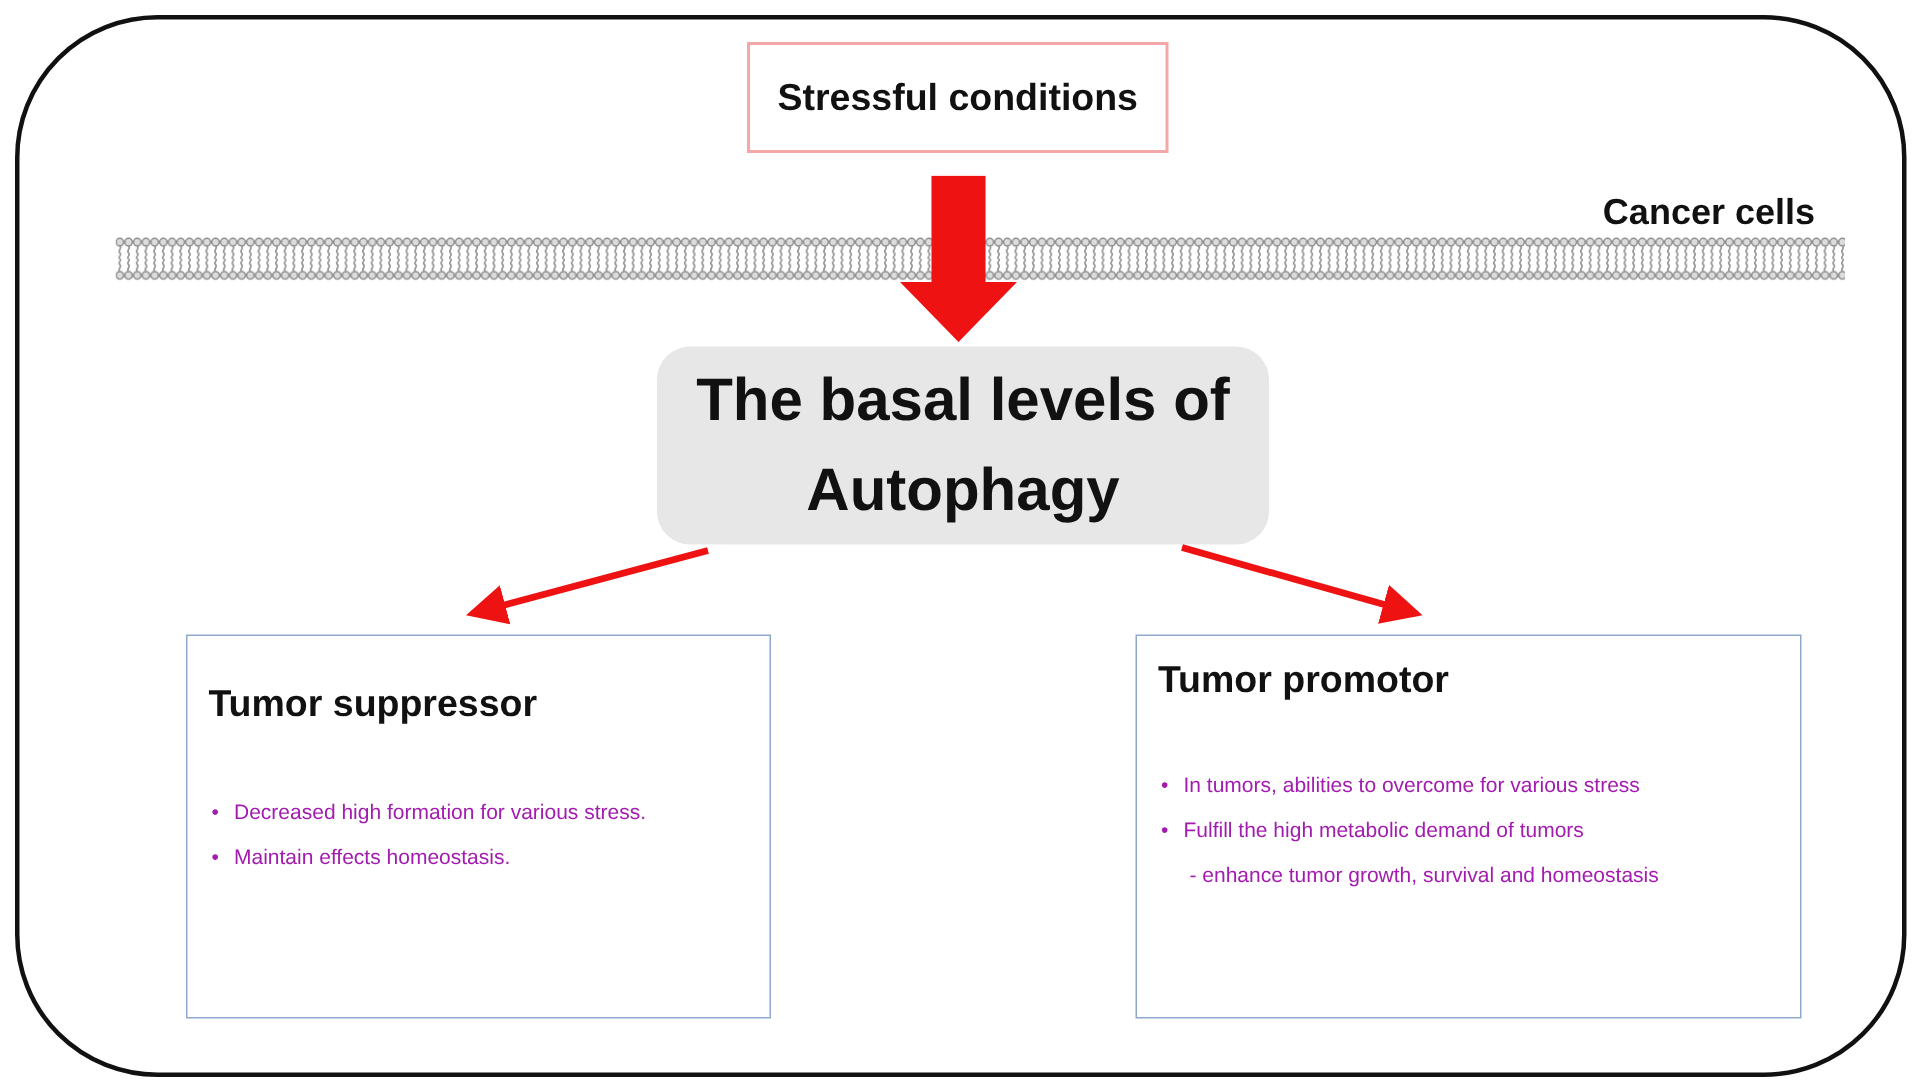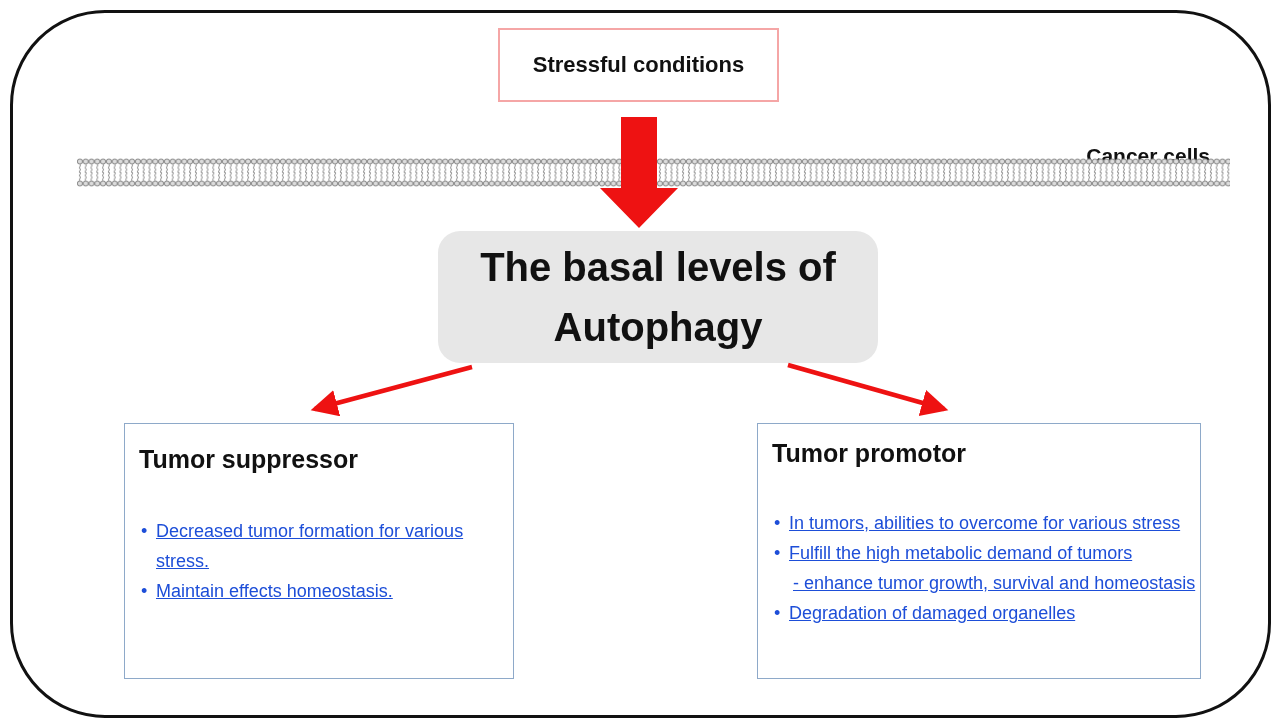--- a/index.html
+++ b/index.html
@@ -11,46 +11,46 @@
   }
   .cell-outline {
     position:absolute; left:10px; top:10px; width:1261px; height:708px;
     border:3px solid var(--outer-border,#111); border-radius:95px; background:#fff;
   }
   .top-box {
     position:absolute; left:498px; top:28px; width:281px; height:74px;
     border:2px solid var(--top-box-border,#f5a6a6); background:#fff;
     display:flex; align-items:center; justify-content:center;
   }
-  .top-box span { font-size:22px; font-weight:700; }
+  .top-box span { font-size:25px; font-weight:700; }
   .cancer-label {
-    position:absolute; top:128px; right:70px; font-size:21px; font-weight:700;margin-top:16px;
+    position:absolute; top:128px; right:70px; font-size:24px; font-weight:700;
   }
   .membrane { position:absolute; left:77px; top:158px; z-index:1; }
   .big-arrow {
     position:absolute; left:600px; top:117px; width:78px; height:111px;
     background:var(--accent-red,#ee1212); z-index:2;
     clip-path:polygon(26.9% 0, 73.1% 0, 73.1% 64%, 100% 64%, 50% 100%, 0 64%, 26.9% 64%);
   }
   .central-box {
-    position:absolute; left:438px; top:231px; width:440px; height:132px;
+    position:absolute; left:438px; top:231px; width:408px; height:132px;
     background:var(--central-box-bg,#e7e7e7); border-radius:22px;
     display:flex; align-items:center; justify-content:center; text-align:center;
     padding:0 8px;
   }
   .central-box span { font-size:40px; line-height:60px; font-weight:700; }
   .branch-arrows { position:absolute; left:0; top:0; pointer-events:none; z-index:2; }
   .panel {
     position:absolute; top:423px; height:256px; background:#fff;
     border:1.5px solid var(--panel-border,#8ea9c9);
   }
-  .panel-left  { left:124px; width:390px; padding:20px 2px 0 14px; }
+  .panel-left  { left:124px; width:390px; padding:30px 2px 0 14px; }
   .panel-right { left:757px; width:444px; padding:14px 4px 0 14px; }
   .panel-title { font-size:25px; font-weight:700; line-height:30px; }
-  .bullets { margin-top:42px; font-size:18px; line-height:30px; color:#1d4ed8;text-decoration:underline; }
+  .bullets { margin-top:42px; font-size:14px; line-height:30px; color:#a21caf; }
   .panel-right .bullets { margin-top:40px; }
   .bullet { position:relative; padding-left:17px; }
   .bullet > span { white-space:pre-line; }
   .bullet::before { content:"\2022"; position:absolute; left:2px; top:0; }
   .sub-line { padding-left:21px; }
 </style>
 </head>
 <body>
 
 <div class="figure">
@@ -87,28 +87,27 @@
         <path d="M0,0 L6,3 L0,6 Z" style="fill:var(--accent-red,#ee1212)"></path>
       </marker>
     </defs>
     <line x1="472" y1="367" x2="315" y2="409" stroke-width="4.5" marker-end="url(#ah)" style="stroke:var(--accent-red,#ee1212)"></line>
     <line x1="788" y1="365" x2="944" y2="409" stroke-width="4.5" marker-end="url(#ah)" style="stroke:var(--accent-red,#ee1212)"></line>
   </svg>
 
   <div class="panel panel-left">
     <div class="panel-title">Tumor suppressor</div>
     <div class="bullets">
-      <div class="bullet"><span>Decreased tumor formation for various stress.</span></div>
+      <div class="bullet"><span>Decreased high formation for various stress.</span></div>
       <div class="bullet"><span>Maintain effects homeostasis.</span></div>
     </div>
   </div>
 
   <div class="panel panel-right">
     <div class="panel-title">Tumor promotor</div>
     <div class="bullets">
       <div class="bullet"><span>In tumors, abilities to overcome for various stress</span></div>
       <div class="bullet"><span>Fulfill the high metabolic demand of tumors</span></div>
       <div class="sub-line"><span>- enhance tumor growth, survival and homeostasis</span></div>
-      <div class="bullet"><span>Degradation of damaged organelles</span></div>
     </div>
   </div>
 
 </div>
 
 </body></html>

